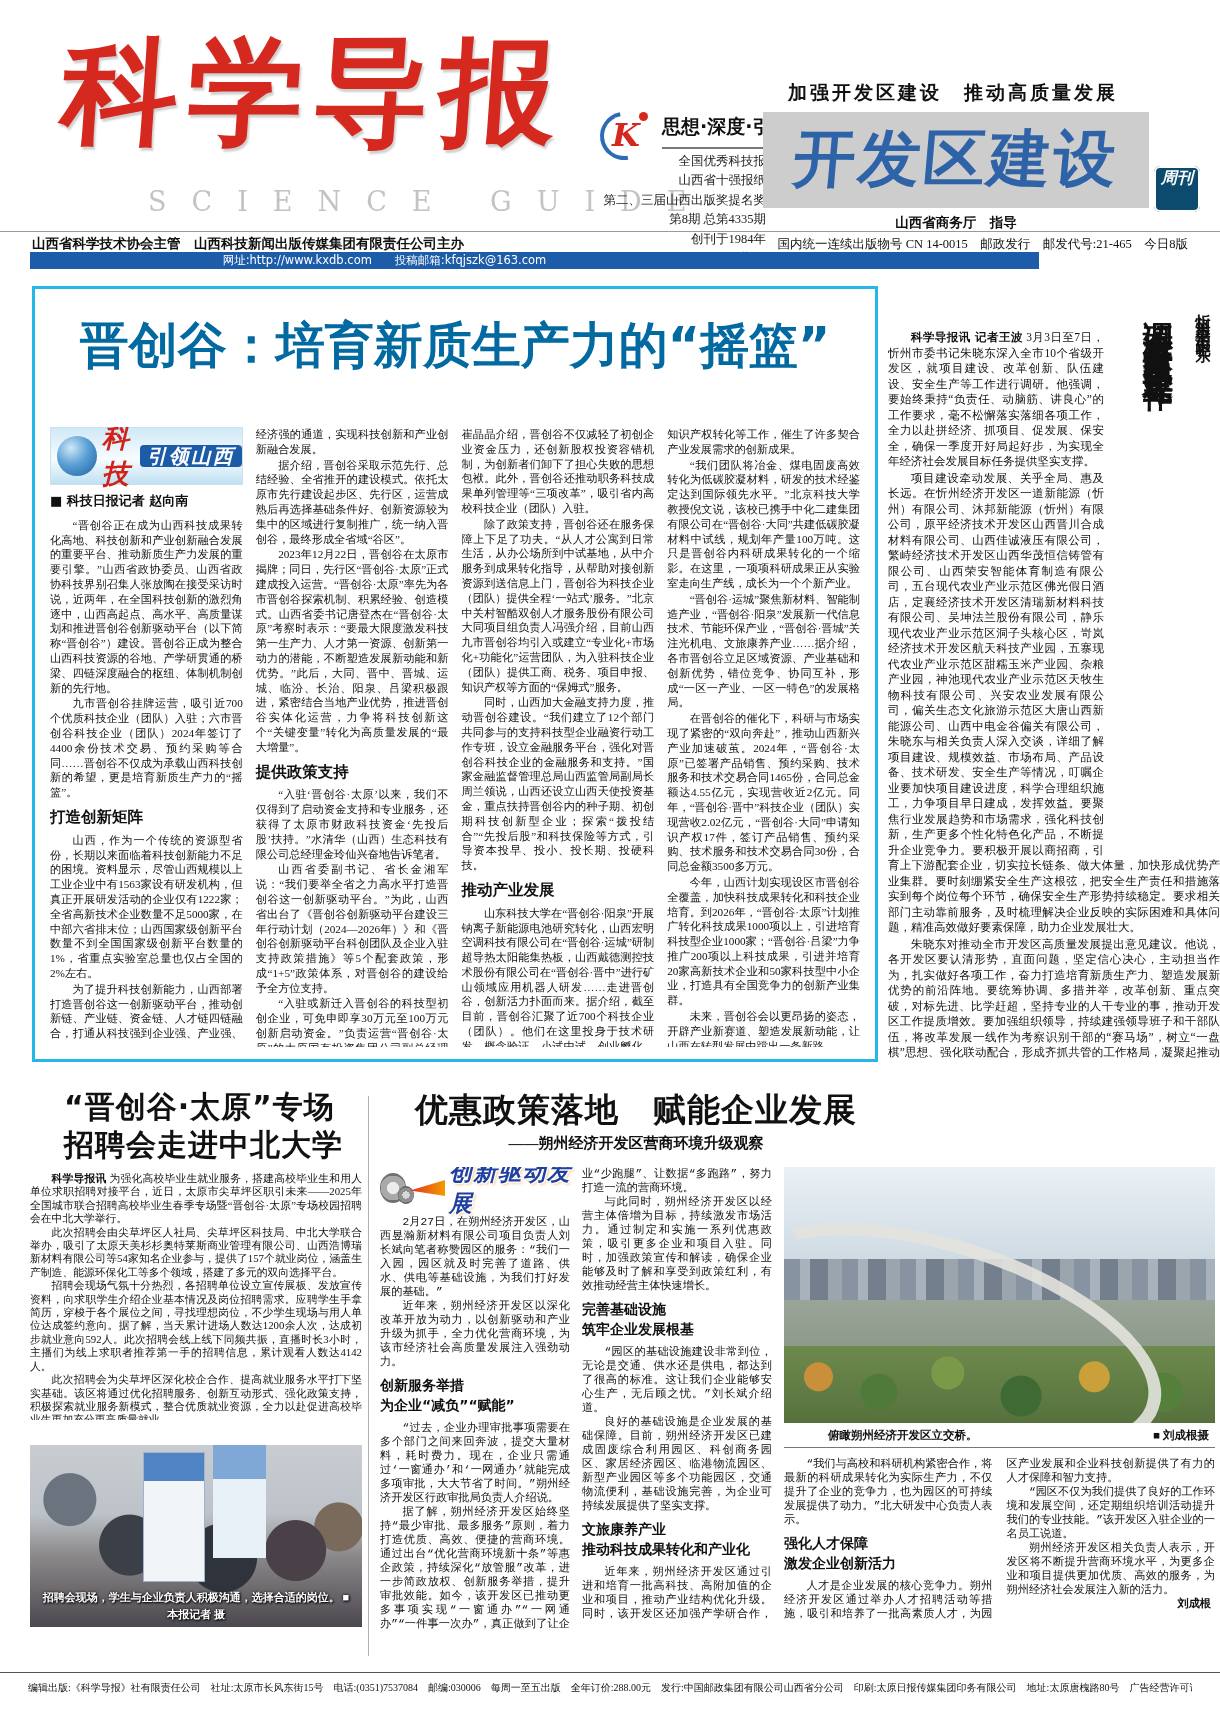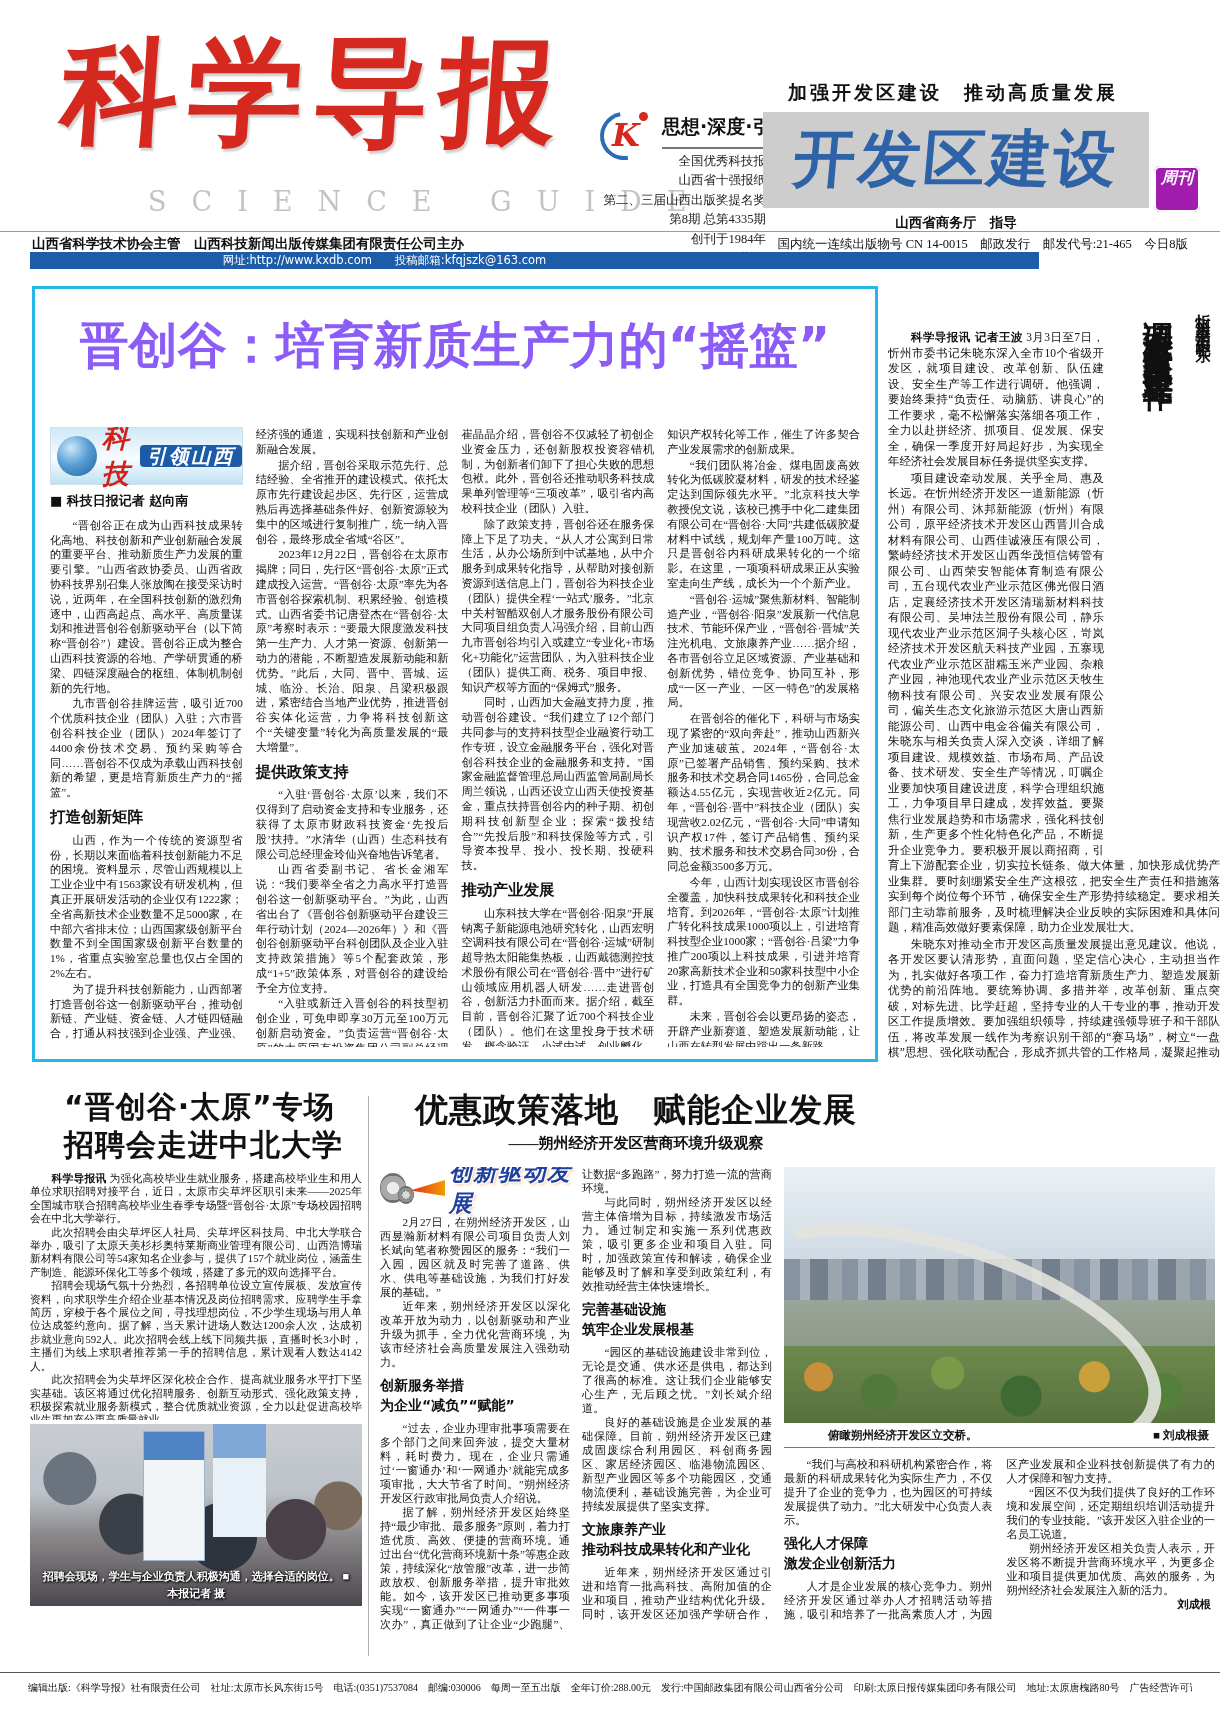--- a/index.html
+++ b/index.html
@@ -14,32 +14,32 @@
   .mast-en{position:absolute;left:148px;top:186px;font-size:27px;color:#c3c3c3;letter-spacing:25px;font-family:"DejaVu Serif",serif;}
   .klogo{position:absolute;left:598px;top:110px;width:52px;height:52px;}
   .klogo .ring{position:absolute;inset:2px;border-radius:50%;border:4px solid #2d6cb4;border-top-color:transparent;border-right-color:transparent;transform:rotate(35deg);}
   .klogo .kchar{position:absolute;left:14px;top:6px;font:italic 900 32px "DejaVu Serif",serif;color:#d5281e;}
   .klogo .dot{position:absolute;right:2px;top:2px;width:9px;height:9px;border-radius:50%;background:#d5281e;}
   .motto{position:absolute;left:662px;top:114px;font-size:19px;font-weight:700;border-bottom:2px solid #777;padding-bottom:7px;}
   .honors{position:absolute;left:588px;top:152px;width:178px;text-align:right;font-size:12.5px;line-height:1.55;color:#222;}
   .slogan{position:absolute;left:788px;top:80px;font-size:19px;font-weight:700;letter-spacing:3px;}
   .sect-band{position:absolute;left:763px;top:112px;width:386px;height:96px;background:#cdcdcd;text-align:center;}
   .sect-name{font-size:62px;line-height:94px;font-weight:900;color:#2f63a7;letter-spacing:3px;transform:skewX(-5deg);}
-  .badge{position:absolute;left:1154px;top:166px;width:46px;height:46px;background:#a21caf;border-radius:6px;
+  .badge{position:absolute;left:1154px;top:166px;width:46px;height:46px;background:#0c4a6e;border-radius:6px;
          box-shadow:0 0 0 2px #fff inset;color:#fff;text-align:center;font:italic 700 16px "DejaVu Serif",serif;line-height:22px;padding-top:1px;box-sizing:border-box;}
   .guide{position:absolute;left:763px;top:214px;width:386px;text-align:center;font-size:13.5px;font-weight:700;}
   .rule1{position:absolute;left:0;top:231px;width:1220px;height:1px;background:#9a9a9a;}
   .sponsor{position:absolute;left:32px;top:235px;font-size:13.5px;font-weight:700;}
   .cnline{position:absolute;left:560px;top:236px;width:628px;text-align:right;font-size:12.5px;}
   .bluebar{position:absolute;left:30px;top:252px;width:1009px;height:17px;background:#1d5ca8;color:#fff;
            font-size:11.5px;line-height:17px;text-align:center;padding-right:300px;box-sizing:border-box;}
 
   
   .leadbox{position:absolute;left:32px;top:286px;width:840px;height:770px;border:3px solid #25b7e8;background:#fff;}
-  .lead-h1{margin-top:24px;text-align:center;font-size:49px;font-weight:900;letter-spacing:0;color:#8b5cf6;}
+  .lead-h1{margin-top:24px;text-align:center;font-size:49px;font-weight:900;letter-spacing:0;color:#0369a1;}
   .lead-body{position:absolute;left:15px;right:15px;top:138px;bottom:12px;column-count:4;column-gap:13px;
              font-size:11.2px;line-height:14.8px;text-align:justify;overflow:hidden;}
   .lead-body p{margin:0 0 1px;text-indent:2em;}
   .lead-sub{font-family:"DejaVu Sans","Liberation Sans",sans-serif;font-size:15.5px;font-weight:700;margin:10px 0 8px;text-indent:0;}
   .brand{display:flex;align-items:center;height:58px;margin-bottom:4px;background:linear-gradient(180deg,#cfe9f7,#f7fcff 55%,#bfe0f2);border:1px solid #cfe0ec;box-sizing:border-box;}
   .brand-globe{width:40px;height:40px;border-radius:50%;flex:0 0 40px;margin:0 5px 0 6px;
                background:radial-gradient(circle at 35% 30%,#cde8f8,#5a9fd4 45%,#1d5f9e);}
   .brand-red{font:italic 900 27px "DejaVu Serif",serif;color:#d1221a;}
   .brand-blue{margin-left:4px;background:#1b5ba8;color:#fff;font-weight:900;font-size:20px;padding:4px 7px;border-radius:4px;letter-spacing:2px;font-style:italic;white-space:nowrap;}
   .lead-byline{font-family:"DejaVu Sans","Liberation Sans",sans-serif;font-size:13px;font-weight:700;padding:5px 0 9px;}
@@ -51,21 +51,21 @@
   .xz-headline{font-size:30px;font-weight:900;line-height:56px;letter-spacing:4px;font-family:"DejaVu Sans","Liberation Sans",sans-serif;padding-top:2px;}
   .xz-body{font-size:11.5px;line-height:15.5px;text-align:justify;padding-top:34px;}
   .xz-body p{margin:0 0 1px;text-indent:2em;}
   .xz-tag{font-weight:700;font-family:"DejaVu Sans","Liberation Sans",sans-serif;}
 
   
   .jf{position:absolute;left:30px;top:1088px;width:332px;height:540px;}
   .jf-h{font-size:30px;font-weight:900;line-height:1.25;letter-spacing:1px;font-family:"DejaVu Sans","Liberation Sans",sans-serif;margin-left:34px;}
   .jf-body{margin-top:9px;font-size:10.8px;line-height:13.4px;text-align:justify;height:248px;overflow:hidden;}
   .jf-body p{margin:0;text-indent:2em;}
-  .jf-photo{position:absolute;left:0;top:336px;width:332px;height:182px;overflow:hidden;
+  .jf-photo{position:absolute;left:0;top:357px;width:332px;height:182px;overflow:hidden;
       background:
         radial-gradient(circle at 12% 30%,#6b747e 0 26px,transparent 27px),
         radial-gradient(circle at 30% 55%,#3a3f48 0 30px,transparent 31px),
         radial-gradient(circle at 58% 62%,#2f333c 0 34px,transparent 35px),
         radial-gradient(circle at 80% 58%,#4a4048 0 30px,transparent 31px),
         radial-gradient(circle at 93% 45%,#7a6a5c 0 24px,transparent 25px),
         linear-gradient(180deg,#c9cdd2 0%,#bcc2c8 38%,#8d8a8c 60%,#4b474e 100%),
         #c9ccd1;}
   .jf-poster1{position:absolute;left:34%;top:4%;width:18%;height:70%;background:linear-gradient(180deg,#4f83c4 0 22%,#f2f5f8 22% 100%);border:1px solid #9fb4cc;}
   .jf-poster2{position:absolute;left:55%;top:0;width:16%;height:62%;background:linear-gradient(180deg,#7fa8d6 0 30%,#e8f0f8 30%);}
@@ -73,21 +73,21 @@
           text-shadow:0 0 3px #000,1px 1px 2px #000;}
 
   .vdiv{position:absolute;left:368px;top:1096px;width:1px;height:560px;background:#b0b0b0;}
 
   
   .sz{position:absolute;left:380px;top:1088px;width:835px;height:577px;}
   .sz-h{width:512px;text-align:center;font-size:33px;font-weight:900;letter-spacing:1px;font-family:"DejaVu Sans","Liberation Sans",sans-serif;}
   .sz-sub{width:512px;text-align:center;font-size:15px;margin-top:1px;font-weight:700;}
   .sz-body{margin-top:14px;display:flex;gap:12px;}
   .sz-flow1{width:392px;height:468px;column-count:2;column-gap:12px;font-size:11.2px;line-height:14px;text-align:justify;overflow:hidden;}
-  .sz-flow1 p,.sz-flow2 p{margin:0;text-indent:2em;}
+  .sz-flow1 p,.sz-flow2 p{margin:0;text-indent:2em;font-family:Liberation Mono, monospace;}
   .sz-hh{font-family:"DejaVu Sans","Liberation Sans",sans-serif;font-size:14px;font-weight:700;line-height:1.4;margin:7px 0 6px;}
   .sz-hh span{display:block;}
   .szlogo{display:flex;align-items:center;height:42px;margin-bottom:6px;}
   .szlogo .gear1{width:30px;height:30px;border-radius:50%;background:radial-gradient(circle,#ececec 30%,#a9a9a9 31% 62%,#707070 63%);}
   .szlogo .gear2{width:18px;height:18px;border-radius:50%;margin-left:-8px;margin-top:14px;background:radial-gradient(circle,#d8d8d8 30%,#8f8f8f 31% 62%,#5f5f5f 63%);}
   .szlogo .flame{width:40px;height:16px;margin:0 4px 0 -4px;background:linear-gradient(90deg,#e03020,#f59a00);clip-path:polygon(0 65%,100% 0,100% 100%);}
   .szlogo .txt{font:italic 900 23px "DejaVu Sans","Liberation Sans",sans-serif;color:#20409e;
                text-shadow:1px 1px 0 #fff,-1px -1px 0 #fff,1px -1px 0 #fff,-1px 1px 0 #fff,2px 2px 3px #f7c58e;}
   .sz-right{width:431px;}
   .sz-photo{position:relative;width:431px;height:256px;overflow:hidden;background:#cfd8df;}

